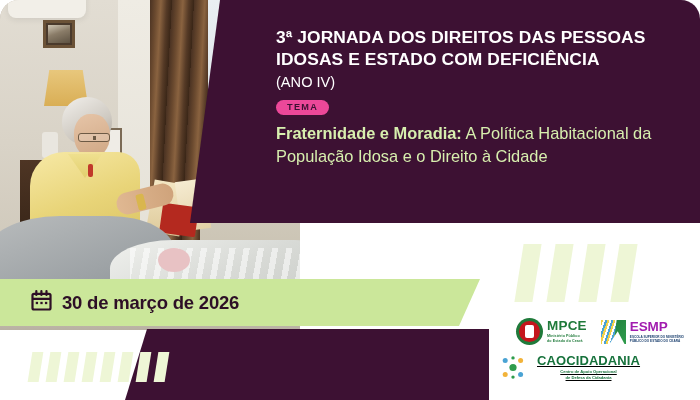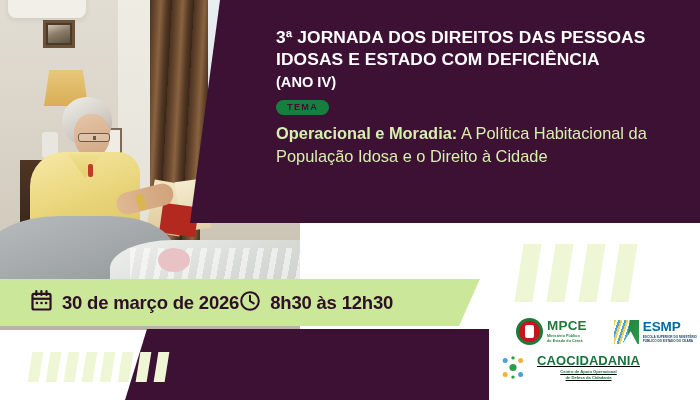--- a/index.html
+++ b/index.html
@@ -7,20 +7,21 @@
     width: 700px; height: 400px;
     font-family: "Liberation Sans", sans-serif;
     background: #ffffff;
     overflow: hidden;
   }
   #poster {
     position: relative;
     width: 700px; height: 400px;
     background: #ffffff;
     overflow: hidden;
+    border-radius: 19px;
   }
 
   
   .photo-wrap {
     position: absolute;
     left: 0; top: 0;
     width: 300px; height: 330px;
     overflow: hidden;
   }
   .photo {
@@ -191,29 +192,29 @@
   }
   .title-main {
     color: #ffffff;
     font-weight: 700;
     font-size: 17.4px;
     line-height: 1.28;
     letter-spacing: .1px;
   }
   .title-sub {
     color: #ffffff;
-    font-weight: 700;
+    font-weight: 400;
     font-size: 14.6px;
     line-height: 1.3;
     margin-top: 2px;
   }
   .tema-badge {
     display: inline-block;
     margin-top: 8px;
-    background: #15803d;
+    background: #ec4899;
     color: #3d1133;
     font-size: 9.2px;
     font-weight: 700;
     letter-spacing: 1.3px;
     padding: 2.5px 11px 2.5px 11px;
     border-radius: 20px;
   }
   .theme-text {
     margin-top: 7px;
     color: #d7efae;
@@ -225,21 +226,21 @@
 
   
   .green-bar {
     position: absolute;
     left: 0; top: 279px; width: 480px; height: 47px;
     background: #cbe79a;
     clip-path: polygon(0 0, 100% 0, 459px 100%, 0 100%);
   }
   .green-bar-items {
     position: absolute; left: 30px; top: 279px; height: 47px;
-    display: flex; align-items: center; 
+    display: flex; align-items: center; gap: 44px;
   }
   .bar-item { display: flex; align-items: center; gap: 9px; }
   .bar-item-text {
     color: #2d0f26;
     font-weight: 700;
     font-size: 18.5px;
     letter-spacing: -.2px;
     white-space: nowrap;
   }
   .ic { display: block; }
@@ -265,21 +266,21 @@
   .stripes-right { left: 519px; top: 244px; gap: 14px; }
   .stripes-right span { width: 18px; height: 58px; }
   .stripes-left { left: 30px; top: 352px; gap: 7px; }
   .stripes-left span { width: 11px; height: 30px; }
 
   
   .logos {
     position: absolute; left: 497px; top: 318px; width: 200px; height: 80px;
   }
   .logo-row { display: flex; align-items: center; }
-  .logo-row-1 { gap: 14px; margin-left: 19px; justify-content: space-between; }
+  .logo-row-1 { gap: 14px; margin-left: 19px; }
   .logo-row-2 { gap: 12px; margin-top: 9px; margin-left: 4px; }
   .logo { display: flex; align-items: center; gap: 4px; }
 
   .seal {
     width: 27px; height: 27px; border-radius: 50%;
     background: #1f7a3a;
     position: relative; flex: 0 0 auto;
     display: flex; align-items: center; justify-content: center;
   }
   .seal::before {
@@ -308,21 +309,21 @@
     content: ""; position: absolute; left: -3px; top: -2px; width: 17px; height: 30px;
     background: repeating-linear-gradient(102deg,#4aa3d4 0 2px,#f2d24a 2px 4px,#ffffff 4px 6px);
     transform: skewX(-7deg);
   }
   .esmp-mark::after {
     content: ""; position: absolute; left: 7px; bottom: -3px; width: 18px; height: 17px;
     background: #ffffff;
     clip-path: polygon(0 100%, 55% 10%, 100% 100%);
   }
   .esmp-txt .big {
-    color: #0369a1; font-weight: 700; font-size: 13.5px; letter-spacing: -.1px; line-height: 1;
+    color: #a21caf; font-weight: 700; font-size: 13.5px; letter-spacing: -.1px; line-height: 1;
   }
   .esmp-txt .small {
     color: #1a3f6e; font-size: 3.1px; line-height: 1.32; margin-top: 1.6px; font-weight: 700;
   }
 
   .ceaf-mark {
     width: 24px; height: 23px; flex: 0 0 auto; position: relative;
   }
   .ceaf-txt .big {
     color: #17723c; font-weight: 700; font-size: 15px; letter-spacing: -.3px; line-height: 1;
@@ -389,49 +390,40 @@
     <span></span>
   </div>
 
   <div class="text-block">
     <div class="title-main">
       <div>3ª JORNADA DOS DIREITOS DAS PESSOAS</div>
       <div>IDOSAS E ESTADO COM DEFICIÊNCIA</div>
     </div>
     <div class="title-sub">(ANO IV)</div>
     <div><span class="tema-badge">TEMA</span></div>
-    <div class="theme-text"><b>Operacional e Moradia:</b><span> A Política Habitacional da População Idosa e o Direito à Cidade</span></div>
+    <div class="theme-text"><b>Fraternidade e Moradia:</b><span> A Política Habitacional da População Idosa e o Direito à Cidade</span></div>
   </div>
 
   <div class="green-bar"></div>
   <div class="green-bar-items">
 
     <div class="bar-item">
       <span class="ic">
         <svg width="23" height="23" viewBox="0 0 24 24" fill="none">
           <rect x="2.6" y="5" width="18.8" height="16.4" rx="1.6" stroke="#2d0f26" stroke-width="2.3"></rect>
           <path d="M2.6 10.2h18.8" stroke="#2d0f26" stroke-width="2.3"></path>
           <path d="M6.6 2.2v4M11.9 2.2v4M17.2 2.2v4" stroke="#2d0f26" stroke-width="2.3" stroke-linecap="round"></path>
           <rect x="6" y="13.4" width="2.4" height="2.4" fill="#2d0f26"></rect>
           <rect x="10.8" y="13.4" width="2.4" height="2.4" fill="#2d0f26"></rect>
           <rect x="15.6" y="13.4" width="2.4" height="2.4" fill="#2d0f26"></rect>
         </svg>
       </span>
       <span class="bar-item-text">30 de março de 2026</span>
     </div>
 
-    <div class="bar-item">
-      <span class="ic">
-        <svg width="22" height="22" viewBox="0 0 24 24" fill="none">
-          <circle cx="12" cy="12" r="9.6" stroke="#2d0f26" stroke-width="2.2"></circle>
-          <path d="M12 6.4V12l4 2.6" stroke="#2d0f26" stroke-width="2.2" stroke-linecap="round" stroke-linejoin="round"></path>
-        </svg>
-      </span>
-      <span class="bar-item-text">8h30 às 12h30</span>
-    </div>
 
   </div>
 
   <div class="bottom-strip"></div>
 
   <div class="stripes stripes-left">
     <span></span>
     <span></span>
     <span></span>
     <span></span>

